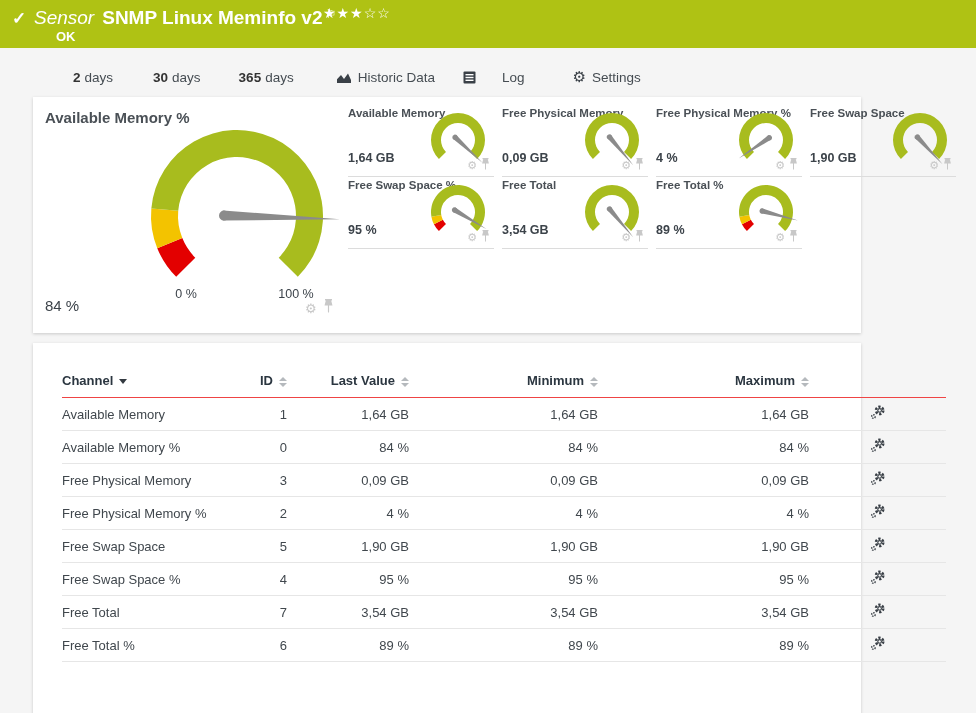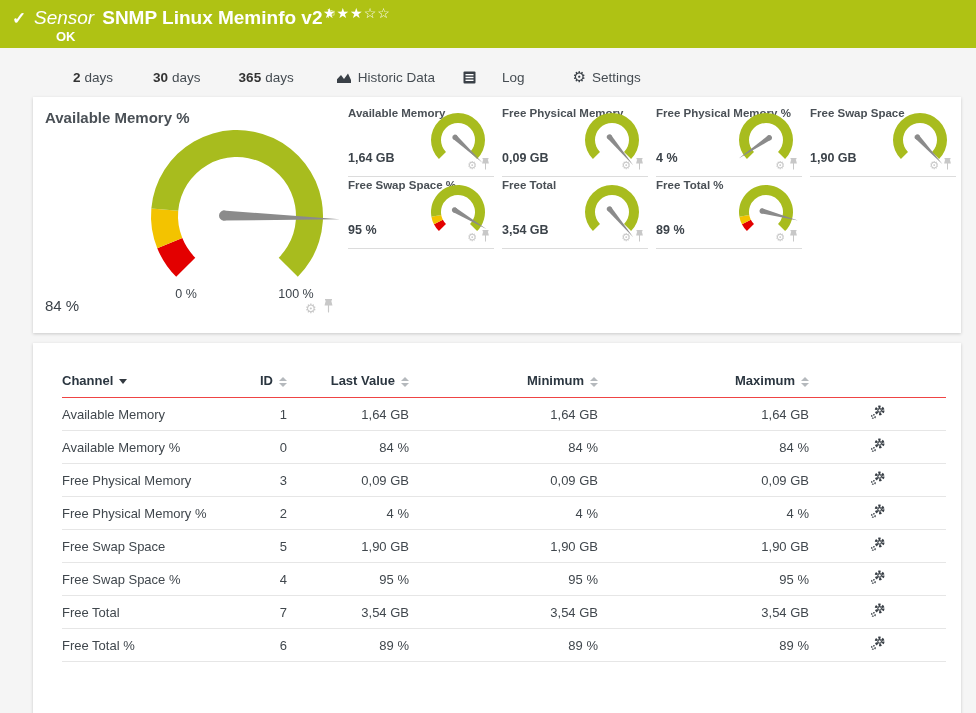--- a/index.html
+++ b/index.html
@@ -19,21 +19,21 @@
   .stars{position:absolute;left:323px;top:5px;font-size:14px;letter-spacing:1px;color:#fff;}
   .status-ok{position:absolute;left:56px;top:29px;font-size:13px;font-weight:700;}
   
   .tabs{position:absolute;left:0;top:62px;width:976px;height:33px;display:flex;align-items:stretch;padding-left:38px;box-sizing:border-box;}
   .tab{display:flex;align-items:center;padding:0 10px;font-size:13.5px;color:#454c52;cursor:pointer;white-space:nowrap;border-bottom:3px solid transparent;box-sizing:border-box;}
   .tab .ticon{margin-right:6px;display:inline-flex;align-items:center;}
   .tab.active{border-bottom-color:#1b9fd9;color:#333c44;font-weight:700;}
   .tab .num{font-weight:700;color:#333;margin-right:4px;}
   .tab .gearglyph{font-size:15px;color:#3a4047;margin-right:6px;}
   
-  .panel{position:absolute;left:33px;width:928px;background:#fff;box-shadow:0 1px 3px rgba(0,0,0,.18);}
+  .panel{position:absolute;left:33px;width:828px;background:#fff;box-shadow:0 1px 3px rgba(0,0,0,.18);}
   #panel-gauges{top:97px;height:236px;}
   #panel-table{top:343px;height:390px;}
   
   .main-gauge-title{position:absolute;left:12px;top:12px;font-size:15px;font-weight:700;color:#4a5056;}
   #main-gauge-svg{position:absolute;left:60px;top:23px;}
   .scale-label{position:absolute;top:190px;font-size:12.5px;color:#3c434a;text-align:center;}
   #scale-min{left:133px;width:40px;}
   #scale-max{left:233px;width:60px;}
   .main-gauge-value{position:absolute;left:12px;top:200px;font-size:15px;color:#3c434a;}
   .main-icons{position:absolute;left:272px;top:202px;display:flex;align-items:center;gap:6px;}

